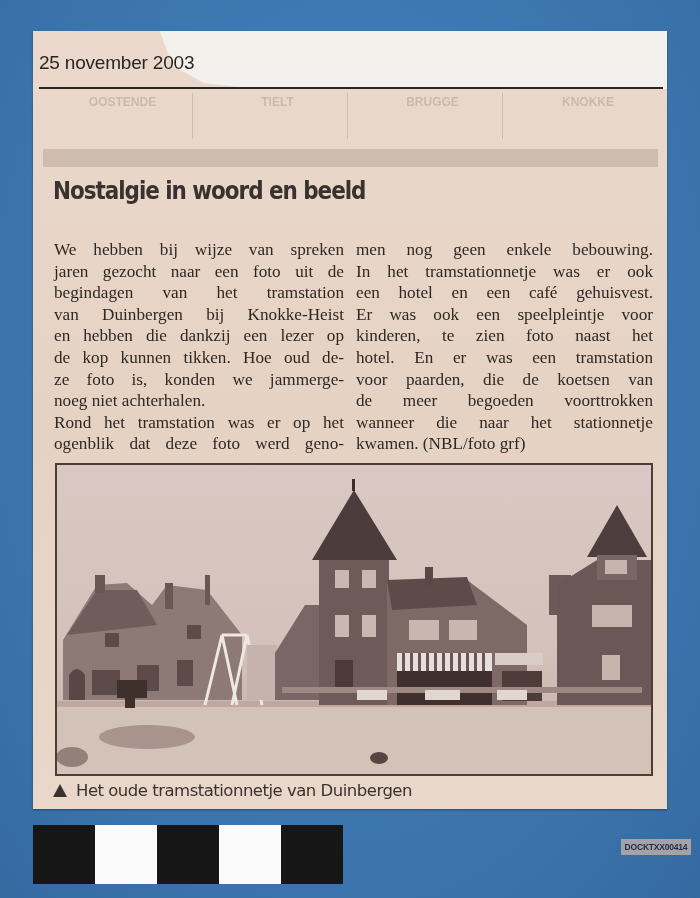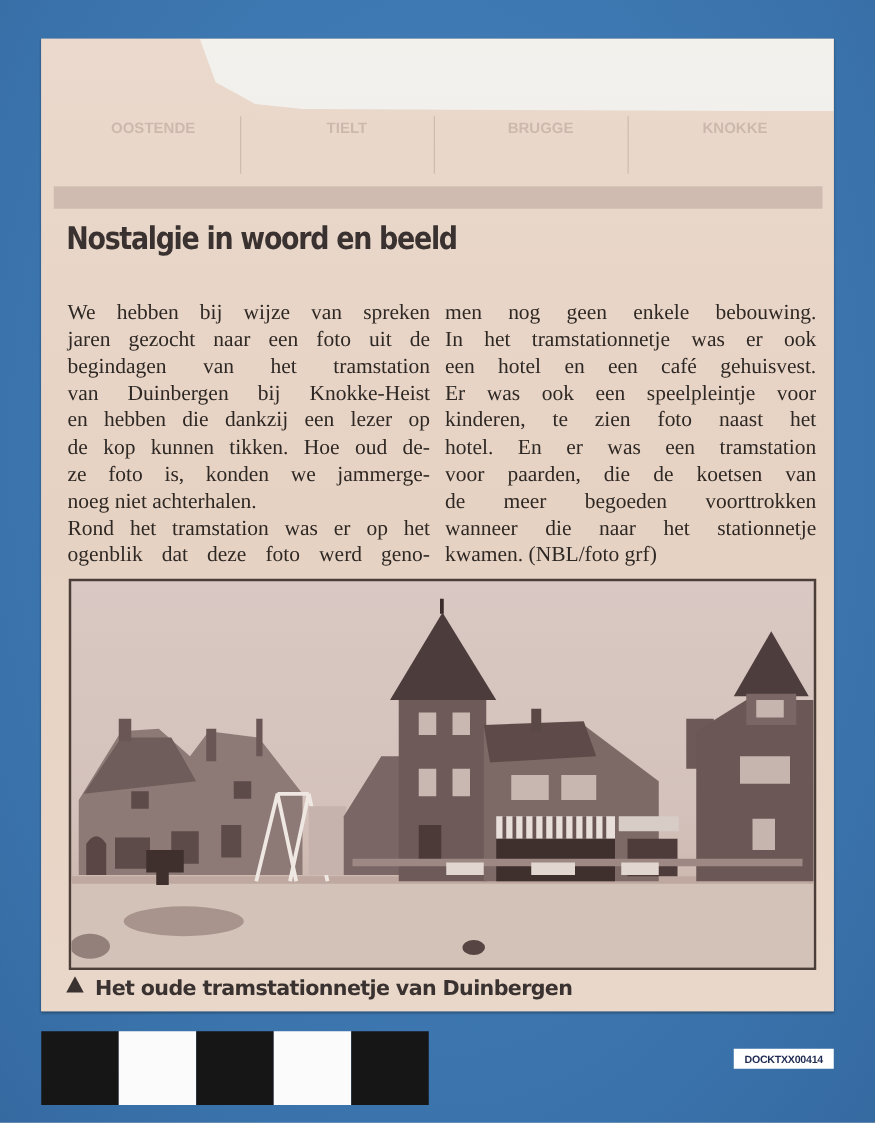--- a/index.html
+++ b/index.html
@@ -78,51 +78,55 @@
       border: 2px solid #4b3e38;
       background: linear-gradient(180deg, #d9c8c3 0%, #d4c1bb 60%, #cdb9b0 78%, #d6c5bc 100%);
       overflow: hidden;
     }
     .photo-frame svg { display: block; }
     .caption {
       position: absolute; left: 20px; top: 750px;
       font-family: "DejaVu Sans", sans-serif;
       font-size: 16.5px; color: #3a3230; letter-spacing: -0.5px;
       white-space: nowrap;
-      display: flex; align-items: flex-start; gap: 9px; font-weight: bold;
+      display: flex; align-items: center; gap: 9px;
     }
     .caption .tri {
       width: 0; height: 0;
       border-left: 7px solid transparent; border-right: 7px solid transparent;
       border-bottom: 13px solid #3a3230;
       display: inline-block;
     }
     .scale-bar {
       position: absolute; left: 33px; top: 825px;
       width: 310px; height: 59px; display: flex;
     }
     .scale-bar .seg { height: 100%; }
     .seg.black { background: #161617; }
     .seg.white { background: #fbfbfb; }
     .catalog-label {
-      position: absolute; left: 587px; top: 839px;
-      width: 80px; height: 16px;
-      background: #ffffff;
+      position: absolute; left: 621px; top: 839px;
+      width: 70px; height: 16px;
+      background: #a3a3a3;
       font-family: "Liberation Sans", sans-serif;
       font-weight: bold; font-size: 8.5px; color: #1f2b52;
       display: flex; align-items: center; justify-content: center;
       letter-spacing: -0.2px;
     }
   </style>
 </head>
 <body>
 
 <div class="clipping">
   <div class="torn-strip"></div>
 
+  <div class="header-area">
+    <div class="date">25 november 2003</div>
+    <div class="header-rule"></div>
+  </div>
 
   <div class="bleed">
     <div class="cell" style="left:10px">OOSTENDE</div>
     <div class="cell" style="left:165px">TIELT</div>
     <div class="cell" style="left:320px">BRUGGE</div>
     <div class="cell" style="left:475px;border-right:none">KNOKKE</div>
     <div class="band"></div>
   </div>
 
   <h1 class="headline">Nostalgie in woord en beeld</h1>

